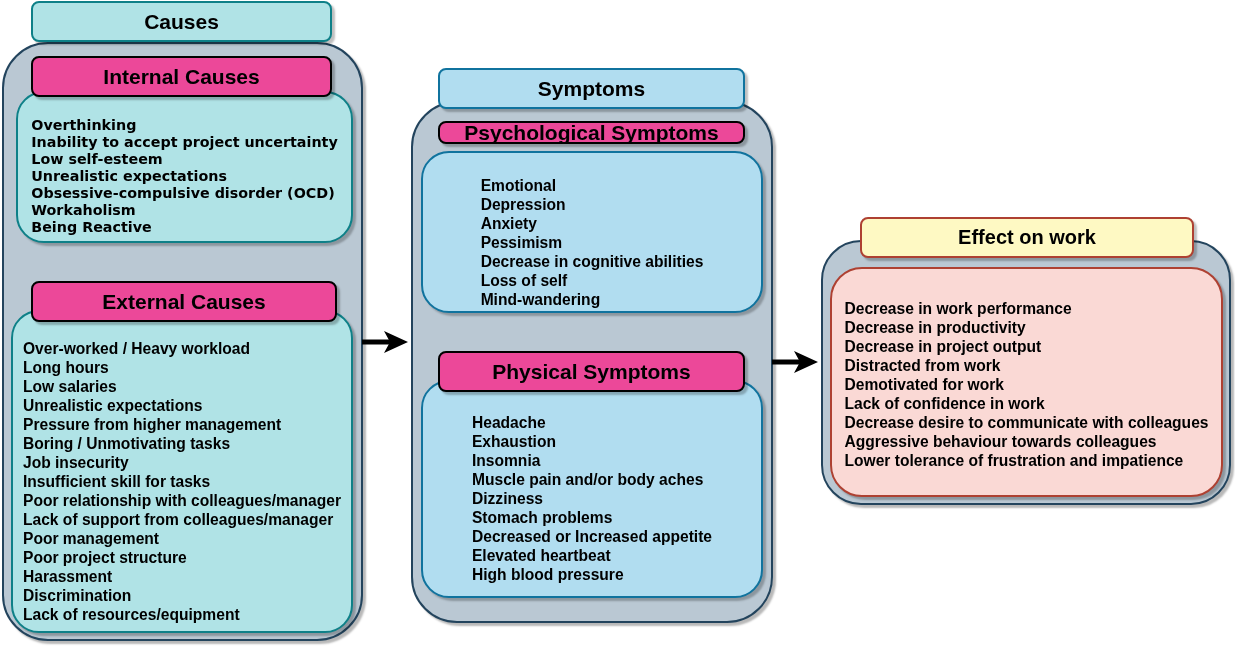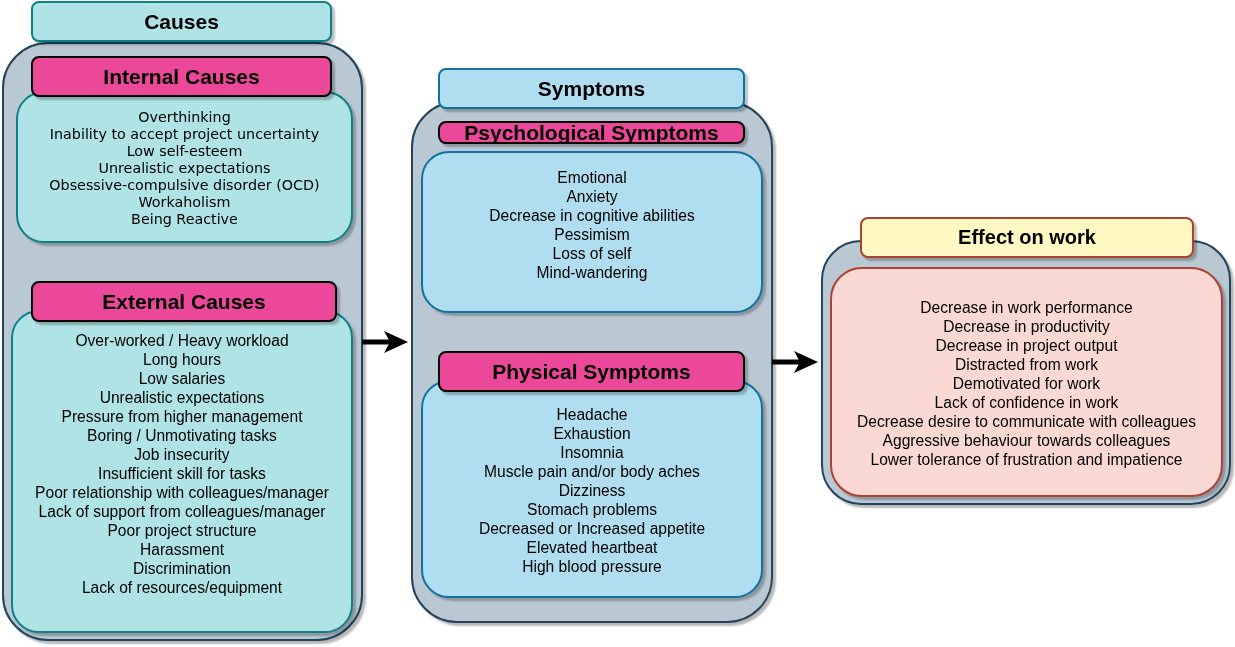--- a/index.html
+++ b/index.html
@@ -17,21 +17,21 @@
     .hdr-blue { background: #b1ddf0; border: 2.5px solid #10739e; font-size: 21px; }
     .hdr-red  { background: #fef9c3; border: 2.5px solid #ae4132; font-size: 20px; }
     .hdr-white{ background: #ec4899; border: 2.5px solid #000000; font-size: 21px; }
 
     .inner { border-radius: 28px; box-shadow: 3px 3px 2px rgba(0,0,0,0.25);
              display: flex; flex-direction: column; align-items: center; }
     .in-teal { background: #b0e3e6; border: 2.5px solid #0e8088; }
     .in-blue { background: #b1ddf0; border: 2.5px solid #10739e; }
     .in-red  { background: #fad9d5; border: 2.5px solid #ae4132; }
 
-    .list { list-style: none; margin: 0; padding: 0; text-align: center; font-weight: normal; }
+    .list { list-style: none; margin: 8px; padding: 0; text-align: left; font-weight: bold; }
     .list li { white-space: nowrap; }
     .verdana { font-family: "DejaVu Sans", sans-serif; font-size: 14.3px; line-height: 17px; }
     .arial { font-family: "Liberation Sans", sans-serif; font-size: 15.6px; line-height: 19px; }
 
     .arrow { position: absolute; }
   </style>
 </head>
 <body>
 
 <div class="abs outer" style="left:2px; top:42px; width:361px; height:599px;"></div>
@@ -60,20 +60,21 @@
     <li>Over-worked / Heavy workload</li>
     <li>Long hours</li>
     <li>Low salaries</li>
     <li>Unrealistic expectations</li>
     <li>Pressure from higher management</li>
     <li>Boring / Unmotivating tasks</li>
     <li>Job insecurity</li>
     <li>Insufficient skill for tasks</li>
     <li>Poor relationship with colleagues/manager</li>
     <li>Lack of support from colleagues/manager</li>
+    <li>Poor management</li>
     <li>Poor project structure</li>
     <li>Harassment</li>
     <li>Discrimination</li>
     <li>Lack of resources/equipment</li>
   </ul>
 </div>
 <div class="abs hdr hdr-white" style="left:31px; top:281px; width:306px; height:41px;">
   <span>External Causes</span>
 </div>
 
@@ -84,23 +85,24 @@
 
 <div class="abs outer" style="left:411px; top:101px; width:362px; height:522px;"></div>
 
 <div class="abs hdr hdr-blue" style="left:438px; top:61px; width:307px; height:41px;margin-top:7px;">
   <span>Symptoms</span>
 </div>
 
 <div class="abs inner in-blue" style="left:421px; top:151px; width:342px; height:162px; padding-top:15px;">
   <ul class="list arial">
     <li>Emotional</li>
+    <li>Depression</li>
     <li>Anxiety</li>
+    <li>Pessimism</li>
     <li>Decrease in cognitive abilities</li>
-    <li>Pessimism</li>
     <li>Loss of self</li>
     <li>Mind-wandering</li>
   </ul>
 </div>
 <div class="abs hdr hdr-white" style="left:438px; top:121px; width:307px; height:23px;">
   <span>Psychological Symptoms</span>
 </div>
 
 <div class="abs inner in-blue" style="left:421px; top:380px; width:342px; height:218px; padding-top:23px;">
   <ul class="list arial">
@@ -119,21 +121,21 @@
   <span>Physical Symptoms</span>
 </div>
 
 <svg class="arrow" style="left:772px; top:350px;" width="48" height="24" viewBox="0 0 48 24">
   <line x1="0" y1="12" x2="30" y2="12" stroke="#000" stroke-width="5"></line>
   <path d="M22 1 L46 12 L22 23 L28 12 Z" fill="#000"></path>
 </svg>
 
 <div class="abs outer" style="left:821px; top:240px; width:410px; height:265px; border-radius:40px;"></div>
 
-<div class="abs inner in-red" style="left:830px; top:267px; width:393px; height:230px; padding-top:29px; border-radius:32px;">
+<div class="abs inner in-red" style="left:830px; top:267px; width:393px; height:230px; padding-top:22px; border-radius:32px;">
   <ul class="list arial">
     <li>Decrease in work performance</li>
     <li>Decrease in productivity</li>
     <li>Decrease in project output</li>
     <li>Distracted from work</li>
     <li>Demotivated for work</li>
     <li>Lack of confidence in work</li>
     <li>Decrease desire to communicate with colleagues</li>
     <li>Aggressive behaviour towards colleagues</li>
     <li>Lower tolerance of frustration and impatience</li>

